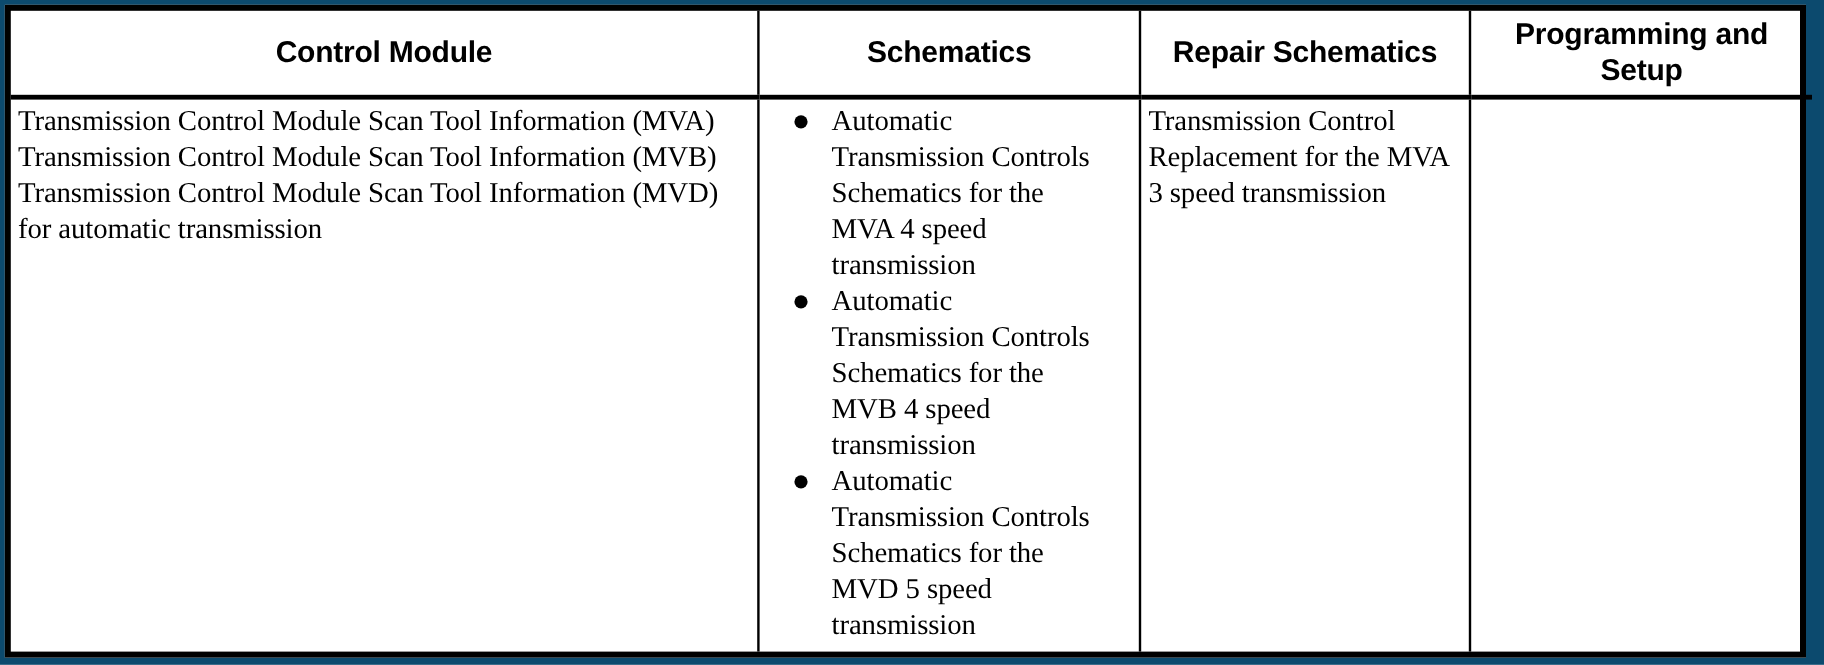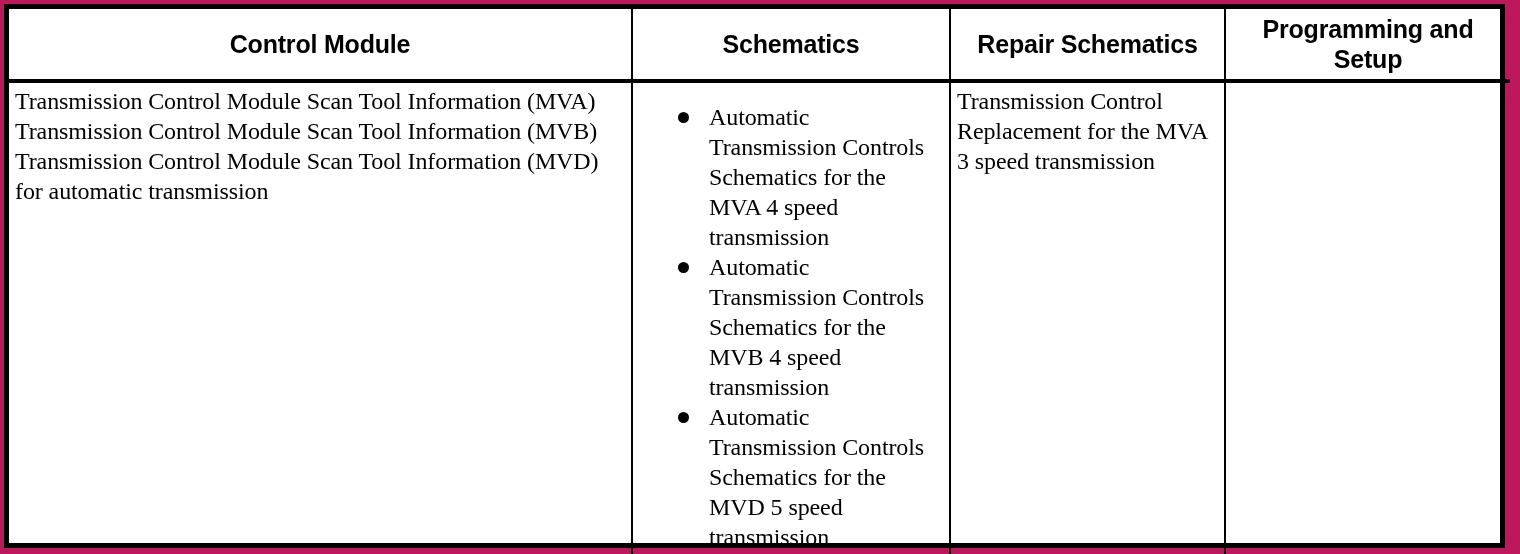--- a/index.html
+++ b/index.html
@@ -12,21 +12,21 @@
     height: 554px;
     font-family: "Liberation Sans", sans-serif;
     color: #000000;
     overflow: hidden;
   }
 
   .page {
     position: relative;
     width: 1520px;
     height: 554px;
-    background: #be185d;
+    background: #0c4a6e;
   }
 
   
   .table-wrap {
     position: absolute;
     left: 4px;
     top: 4px;
     width: 1501px;
     height: 544px;
     box-sizing: border-box;
@@ -77,21 +77,21 @@
   }
 
   .cell-text {
     display: block;
     white-space: pre-line;
   }
 
   
   .bullet-list {
     list-style: none;
-    margin: 16px;
+    margin: 0;
     padding: 0;
   }
   .bullet-item {
     position: relative;
     padding-left: 54px;
     margin: 0 0 0 0;
     font-size: 24px;
     line-height: 30px;
     max-width: 250px;
   }

